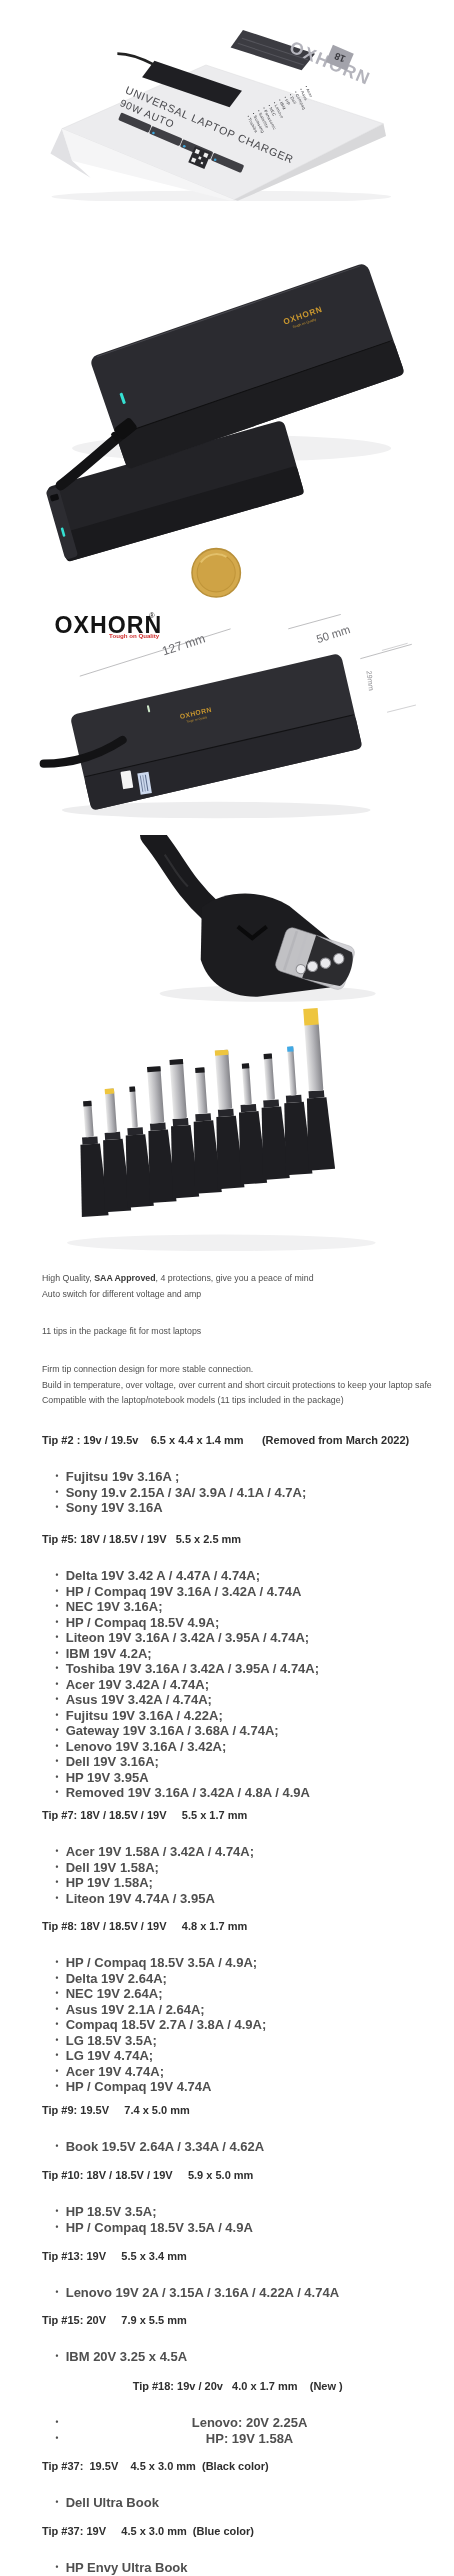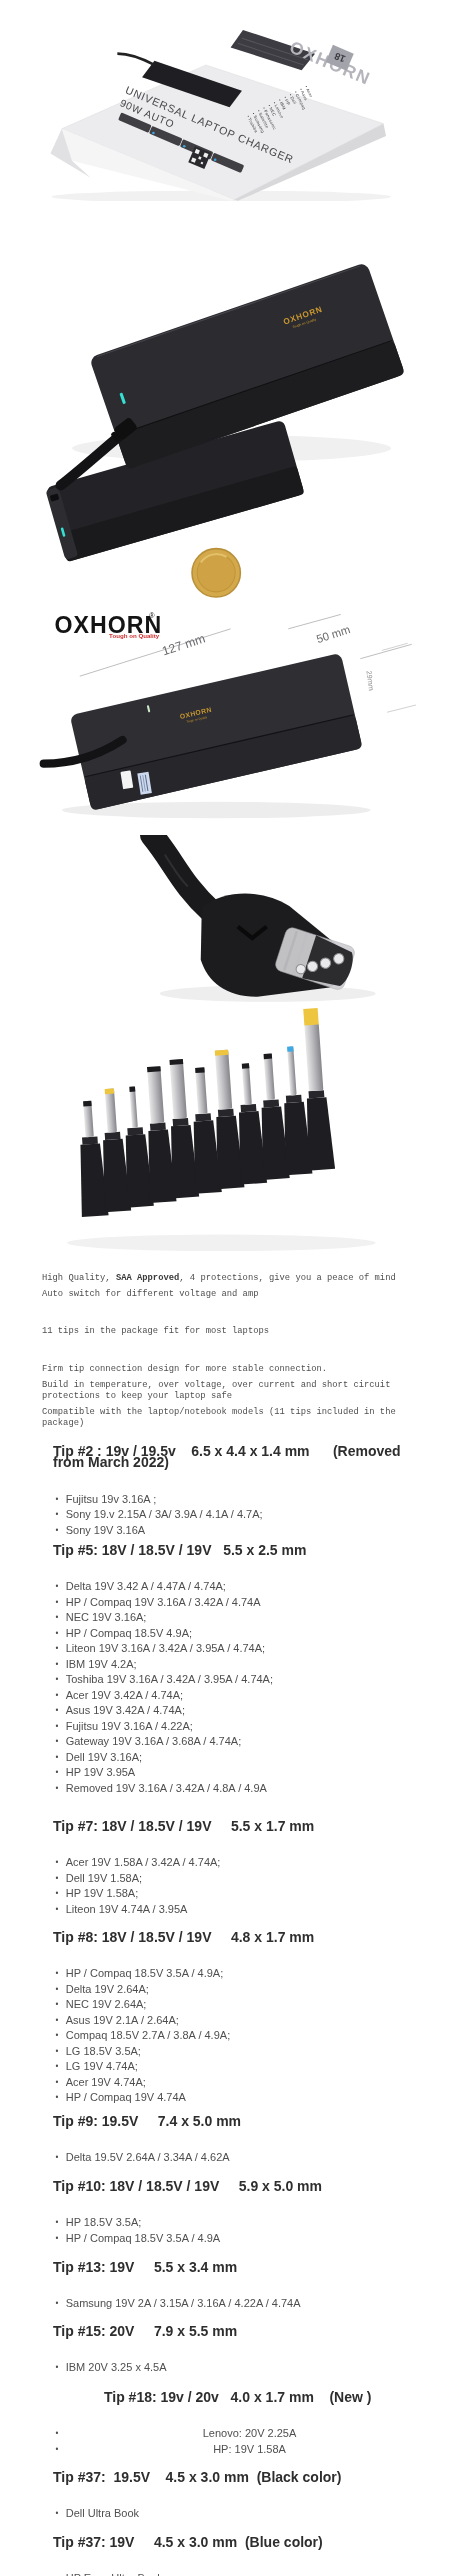--- a/index.html
+++ b/index.html
@@ -1,34 +1,34 @@
 <!DOCTYPE html>
 <html style="font-size:8.2px"><head>
 <meta charset="utf-8">
 <style>
   html,body{margin:0;padding:0;background:#fff;}
   #canvas{position:relative;width:454px;height:2653px;background:#fff;overflow:hidden;
           font-family:"Liberation Sans", sans-serif;}
   .photo{position:absolute;left:0;width:454px;}
   svg text{font-family:"Liberation Sans", sans-serif;}
   
-  #intro{position:absolute;left:42px;top:1268px;right:20.6px;padding-top:5.2px;color:#4f4f4f;font-family:Liberation Mono, monospace;}
+  #intro{position:absolute;left:42px;top:1268px;right:20.6px;padding-top:5.2px;color:#4f4f4f;}
   #intro p{margin:0;font-size:8.8px;line-height:11.3px;white-space:pre-wrap;}
   #intro p b{color:#3a3a3a;}
   #intro .p1{margin-bottom:4.1px;}
   #intro .p2{margin-bottom:26px;}
   #intro .p3{margin-bottom:27px;}
   #intro .p4{margin-bottom:4.6px;}
   #intro .p5{margin-bottom:4.1px;}
   
   .tip-section{position:absolute;left:42px;right:20.6px;}
-  .tip-section h3{margin:11px;font-size:14px;line-height:11.3px;font-weight:700;color:#2e2e2e;white-space:pre-wrap;}
+  .tip-section h3{margin:0;font-size:11px;line-height:11.3px;font-weight:700;color:#2e2e2e;white-space:pre-wrap;}
   .tip-section ul{margin:23px 0 0 0;padding:0 0 0 13.4px;list-style:none;}
   .tip-section li{position:relative;height:15.5px;line-height:15.5px;padding-left:10.3px;
-                  font-size:11px;color:#4f4f4f;white-space:pre-wrap;}
+                  font-size:13px;color:#4f4f4f;white-space:pre-wrap;font-weight:bold;}
   .tip-section li::before{content:"\2022";position:absolute;left:0;top:0;font-size:8.2px;color:#4f4f4f;}
 </style>
 </head>
 <body>
 
 <div id="canvas">
 
   <div class="photo" style="top:0;height:201px;">
     <svg width="454" height="201" viewBox="0 0 882 390">
       <ellipse cx="430" cy="382" rx="330" ry="12" fill="#f1f1f2"></ellipse>
@@ -298,20 +298,21 @@
           <li>HP / Compaq 19V 3.16A / 3.42A / 4.74A</li>
           <li>NEC 19V 3.16A;</li>
           <li>HP / Compaq 18.5V 4.9A;</li>
           <li>Liteon 19V 3.16A / 3.42A / 3.95A / 4.74A;</li>
           <li>IBM 19V 4.2A;</li>
           <li>Toshiba 19V 3.16A / 3.42A / 3.95A / 4.74A;</li>
           <li>Acer 19V 3.42A / 4.74A;</li>
           <li>Asus 19V 3.42A / 4.74A;</li>
           <li>Fujitsu 19V 3.16A / 4.22A;</li>
           <li>Gateway 19V 3.16A / 3.68A / 4.74A;</li>
+          <li>Lenovo 19V 3.16A / 3.42A;</li>
           <li>Dell 19V 3.16A;</li>
           <li>HP 19V 3.95A</li>
           <li>Removed 19V 3.16A / 3.42A / 4.8A / 4.9A</li>
         </ul>
     </section>
 
     <section class="tip-section" style="top: 1810px;">
       <h3>Tip #7: 18V / 18.5V / 19V     5.5 x 1.7 mm</h3>
       <ul>
           <li>Acer 19V 1.58A / 3.42A / 4.74A;</li>
@@ -332,36 +333,36 @@
           <li>LG 18.5V 3.5A;</li>
           <li>LG 19V 4.74A;</li>
           <li>Acer 19V 4.74A;</li>
           <li>HP / Compaq 19V 4.74A</li>
         </ul>
     </section>
 
     <section class="tip-section" style="top: 2105px;">
       <h3>Tip #9: 19.5V     7.4 x 5.0 mm</h3>
       <ul>
-          <li>Delta 19.5V 2.64A / 3.34A / 4.62A</li>
+          <li>Book 19.5V 2.64A / 3.34A / 4.62A</li>
         </ul>
     </section>
 
     <section class="tip-section" style="top: 2170px;">
       <h3>Tip #10: 18V / 18.5V / 19V     5.9 x 5.0 mm</h3>
       <ul>
           <li>HP 18.5V 3.5A;</li>
           <li>HP / Compaq 18.5V 3.5A / 4.9A</li>
         </ul>
     </section>
 
     <section class="tip-section" style="top: 2251px;">
       <h3>Tip #13: 19V     5.5 x 3.4 mm</h3>
       <ul>
-          <li>Samsung 19V 2A / 3.15A / 3.16A / 4.22A / 4.74A</li>
+          <li>Lenovo 19V 2A / 3.15A / 3.16A / 4.22A / 4.74A</li>
         </ul>
     </section>
 
     <section class="tip-section" style="top: 2315px;">
       <h3>Tip #15: 20V     7.9 x 5.5 mm</h3>
       <ul>
           <li>IBM 20V 3.25 x 4.5A</li>
         </ul>
     </section>
 

